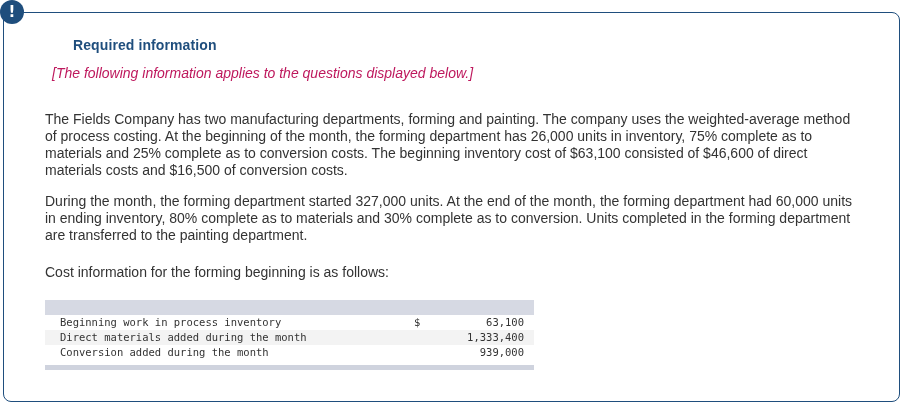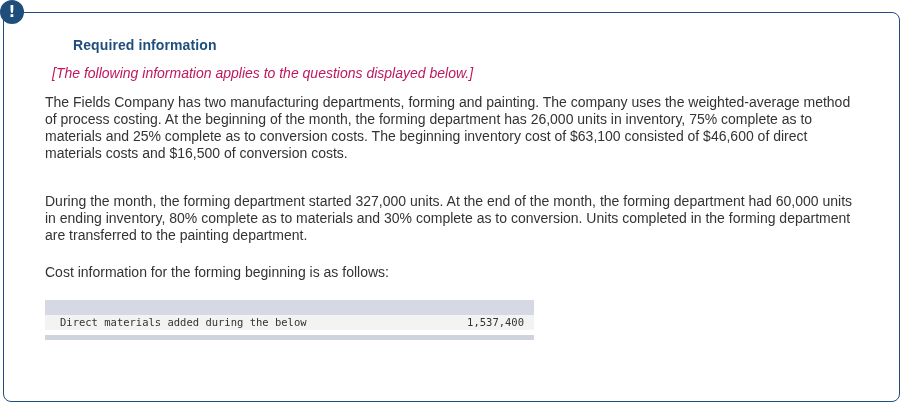--- a/index.html
+++ b/index.html
@@ -63,21 +63,21 @@
     }
     .para {
       position: absolute;
       left: 45px;
       width: 820px;
       font-size: 14px;
       line-height: 17px;
       color: #333333;
       margin: 0;
     }
-    .p1 { top: 94px; }
+    .p1 { top: 111px; }
     .p2 { top: 193px; }
     .p3 { top: 264px; }
     .cost-table {
       position: absolute;
       left: 45px;
       top: 300px;
       width: 489px;
       border-collapse: collapse;
       font-family: "DejaVu Sans Mono", "Liberation Mono", monospace;
       font-size: 10.5px;
@@ -131,24 +131,34 @@
 
 <p class="para p1">The Fields Company has two manufacturing departments, forming and painting. The company uses the weighted-average method of process costing. At the beginning of the month, the forming department has 26,000 units in inventory, 75% complete as to materials and 25% complete as to conversion costs. The beginning inventory cost of $63,100 consisted of $46,600 of direct materials costs and $16,500 of conversion costs.</p>
 <p class="para p2">During the month, the forming department started 327,000 units. At the end of the month, the forming department had 60,000 units in ending inventory, 80% complete as to materials and 30% complete as to conversion. Units completed in the forming department are transferred to the painting department.</p>
 <p class="para p3">Cost information for the forming beginning is as follows:</p>
 
 <table class="cost-table">
   <tbody>
       <tr class="hdr">
         <td colspan="3"></td>
       </tr>
+  <tr class="row">
+    <td class="label">Beginning work in process inventory</td>
+    <td class="cur">$</td>
+    <td class="amt">63,100</td>
+  </tr>
   <tr class="row alt">
-    <td class="label">Direct materials added during the below</td>
+    <td class="label">Direct materials added during the month</td>
     <td class="cur"></td>
-    <td class="amt">1,537,400</td>
+    <td class="amt">1,333,400</td>
+  </tr>
+  <tr class="row">
+    <td class="label">Conversion added during the month</td>
+    <td class="cur"></td>
+    <td class="amt">939,000</td>
   </tr>
   <tr class="spacer">
         <td colspan="3"></td>
       </tr>
   <tr class="ftr">
         <td colspan="3"></td>
       </tr>
 </tbody>
   </table>
 

